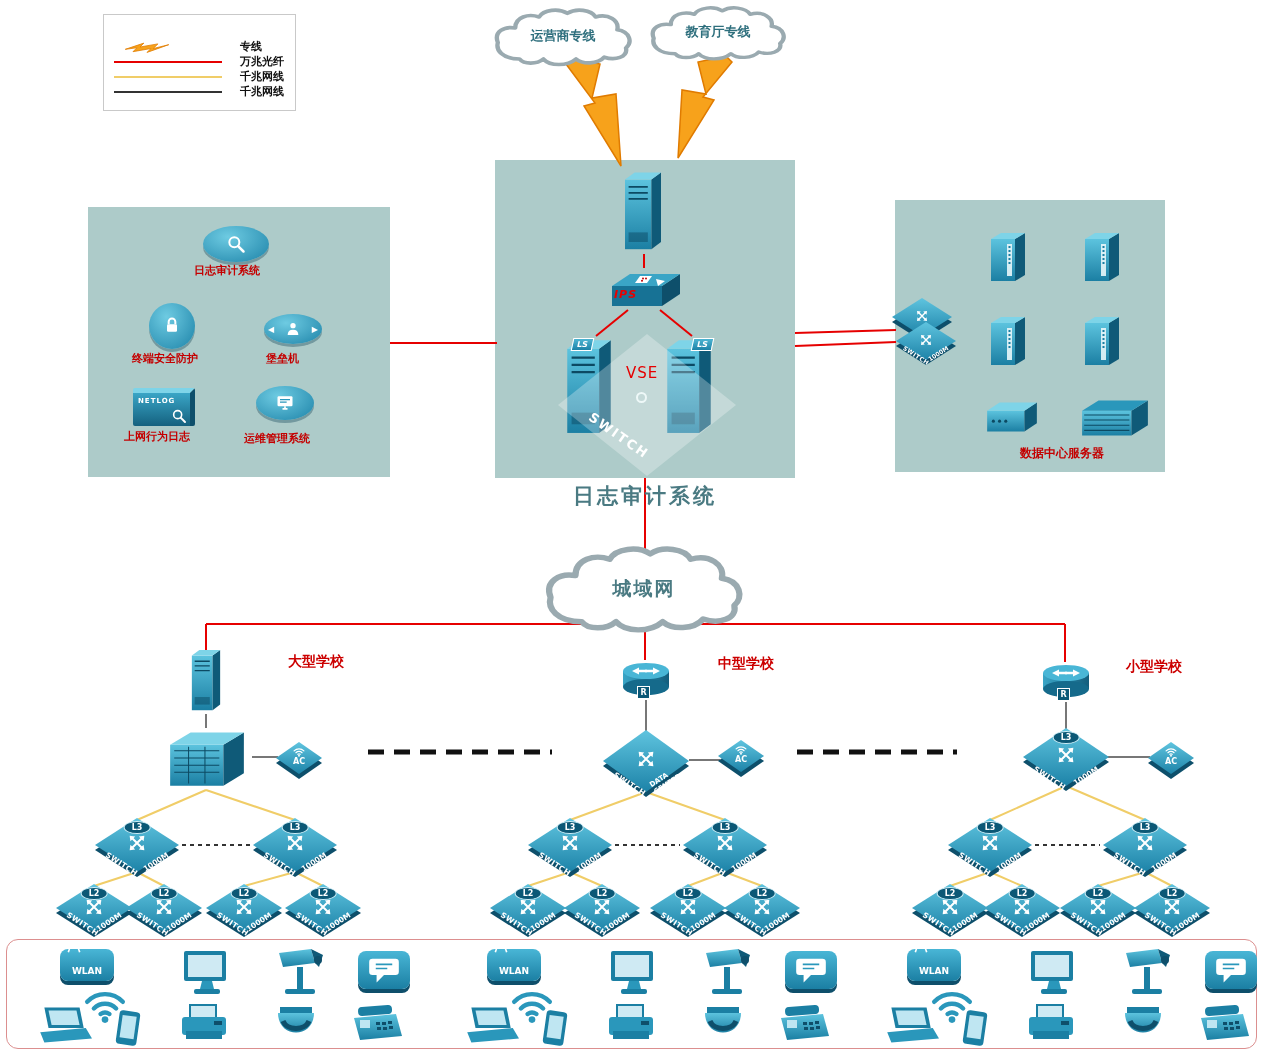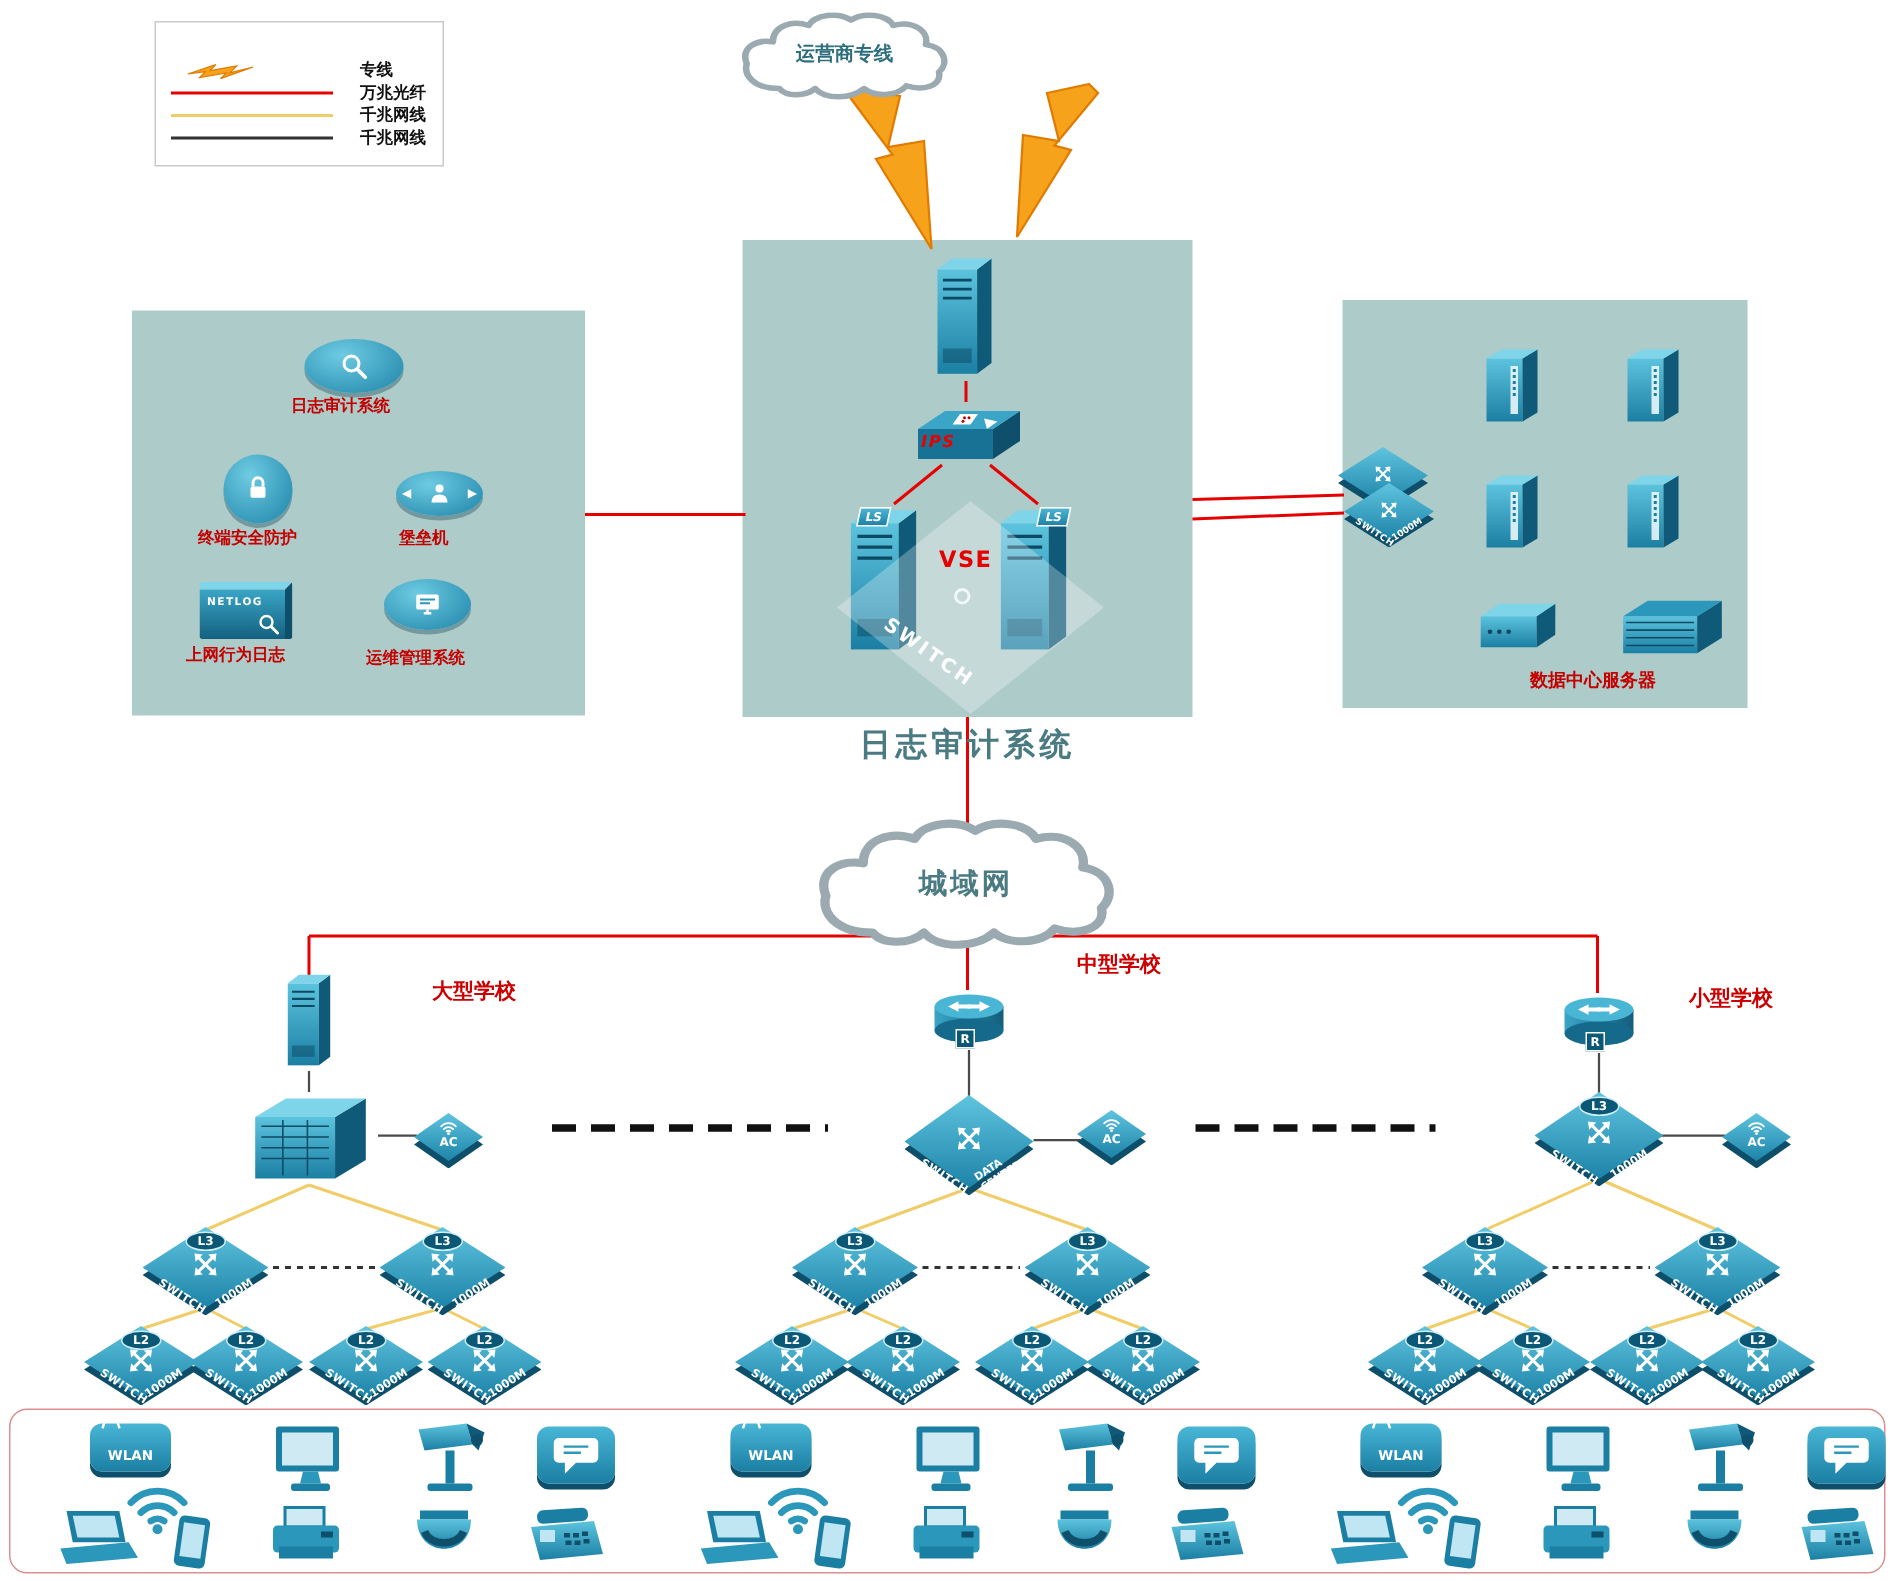--- a/index.html
+++ b/index.html
@@ -52,21 +52,21 @@
   .sw-ac{width:46px;height:32px}
   .acwifi{position:absolute;left:50%;top:4px;transform:translateX(-50%);width:18px;height:11px;color:#fff}
   .actext{position:absolute;left:50%;top:15px;transform:translateX(-50%);color:#fff;font-size:8px;font-weight:bold}
 
   
   .ips-t{position:absolute;z-index:3;color:#e80000;font-weight:bold;font-size:11px;font-style:italic;letter-spacing:1px}
   .lsbdg{position:absolute;z-index:4;background:linear-gradient(#4db4d2,#1d83a8);border:1px solid #fff;color:#fff;
          font-size:8px;font-weight:bold;padding:1px 4px;transform:skewX(-12deg)}
   .vse-dia{position:absolute;left:558px;top:334px;width:178px;height:142px;background:rgba(255,255,255,.28);
            clip-path:polygon(50% 0,100% 50%,50% 100%,0 50%);z-index:3}
-  .vse-t{position:absolute;z-index:4;color:#e60000;font-weight:bold;font-size:15px;letter-spacing:1px}
+  .vse-t{position:absolute;z-index:4;color:#e60000;font-weight:normal;font-size:15px;letter-spacing:1px}
   .vse-sw{position:absolute;z-index:4;color:#fff;font-weight:bold;font-size:13px;letter-spacing:2px;
           transform:rotate(35deg)}
   .vse-o{position:absolute;left:636px;top:392px;width:11px;height:11px;border:2px solid #eef8f8;border-radius:50%;z-index:4}
   .title{position:absolute;left:545px;top:482px;width:200px;text-align:center;z-index:3;
          font-family:"DejaVu Serif","Liberation Serif",serif;font-weight:bold;font-size:21px;color:#4a7a82;letter-spacing:3px}
 
   
   .oval{position:absolute;z-index:2;background:radial-gradient(ellipse at 38% 30%,#6ecbe2,#1d83a8);border-radius:50%;
         display:flex;align-items:center;justify-content:center;box-shadow:0 3px 0 rgba(10,60,80,.35)}
   .cicon{color:#fff}
@@ -365,20 +365,26 @@
       <span class="llbl">千兆网线</span>
     </div>
   </div>
 
   <div class="cloud" style="left:487px;top:6px;width:152px;height:64px">
     <svg viewBox="0 0 140 70" preserveAspectRatio="none">
         <use href="#i-cloud"></use>
       </svg>
     <span class="clbl">运营商专线</span>
   </div>
+  <div class="cloud" style="left:643px;top:4px;width:150px;height:60px">
+    <svg viewBox="0 0 140 70" preserveAspectRatio="none">
+        <use href="#i-cloud"></use>
+      </svg>
+    <span class="clbl">教育厅专线</span>
+  </div>
   <div class="cloud" style="left:535px;top:543px;width:218px;height:95px">
     <svg viewBox="0 0 140 70" preserveAspectRatio="none">
         <use href="#i-cloud"></use>
       </svg>
     <span class="clbl big">城域网</span>
   </div>
 
   <svg class="dev" style="left:618px;top:170px;width:50px;height:84px" viewBox="0 0 40 70">
       <use href="#i-tower"></use>
     </svg>
@@ -543,21 +549,21 @@
     <span class="sh"></span>
       <span class="dia"></span>
     <svg class="arr" viewBox="0 0 24 24">
         <use href="#i-arrows"></use>
       </svg>
     <span class="bdg">L2</span>
     <span class="tl">SWITCH</span>
     <span class="tr">1000M</span>
   </div>
 
-  <div class="redlbl school-lbl" style="left:718px;top:635px;width:76px">中型学校</div>
+  <div class="redlbl school-lbl" style="left:718px;top:655px;width:76px">中型学校</div>
   <svg class="dev" style="left:620px;top:658px;width:52px;height:42px" viewBox="0 0 52 40">
       <use href="#i-router"></use>
     </svg>
   <span class="rbdg" style="left:637px;top:686px">R</span>
   <div class="sw sw-dc" style="left:603px;top:730px">
     <span class="sh"></span>
       <span class="dia"></span>
     <svg class="arr" viewBox="0 0 24 24">
         <use href="#i-arrows"></use>
       </svg>

